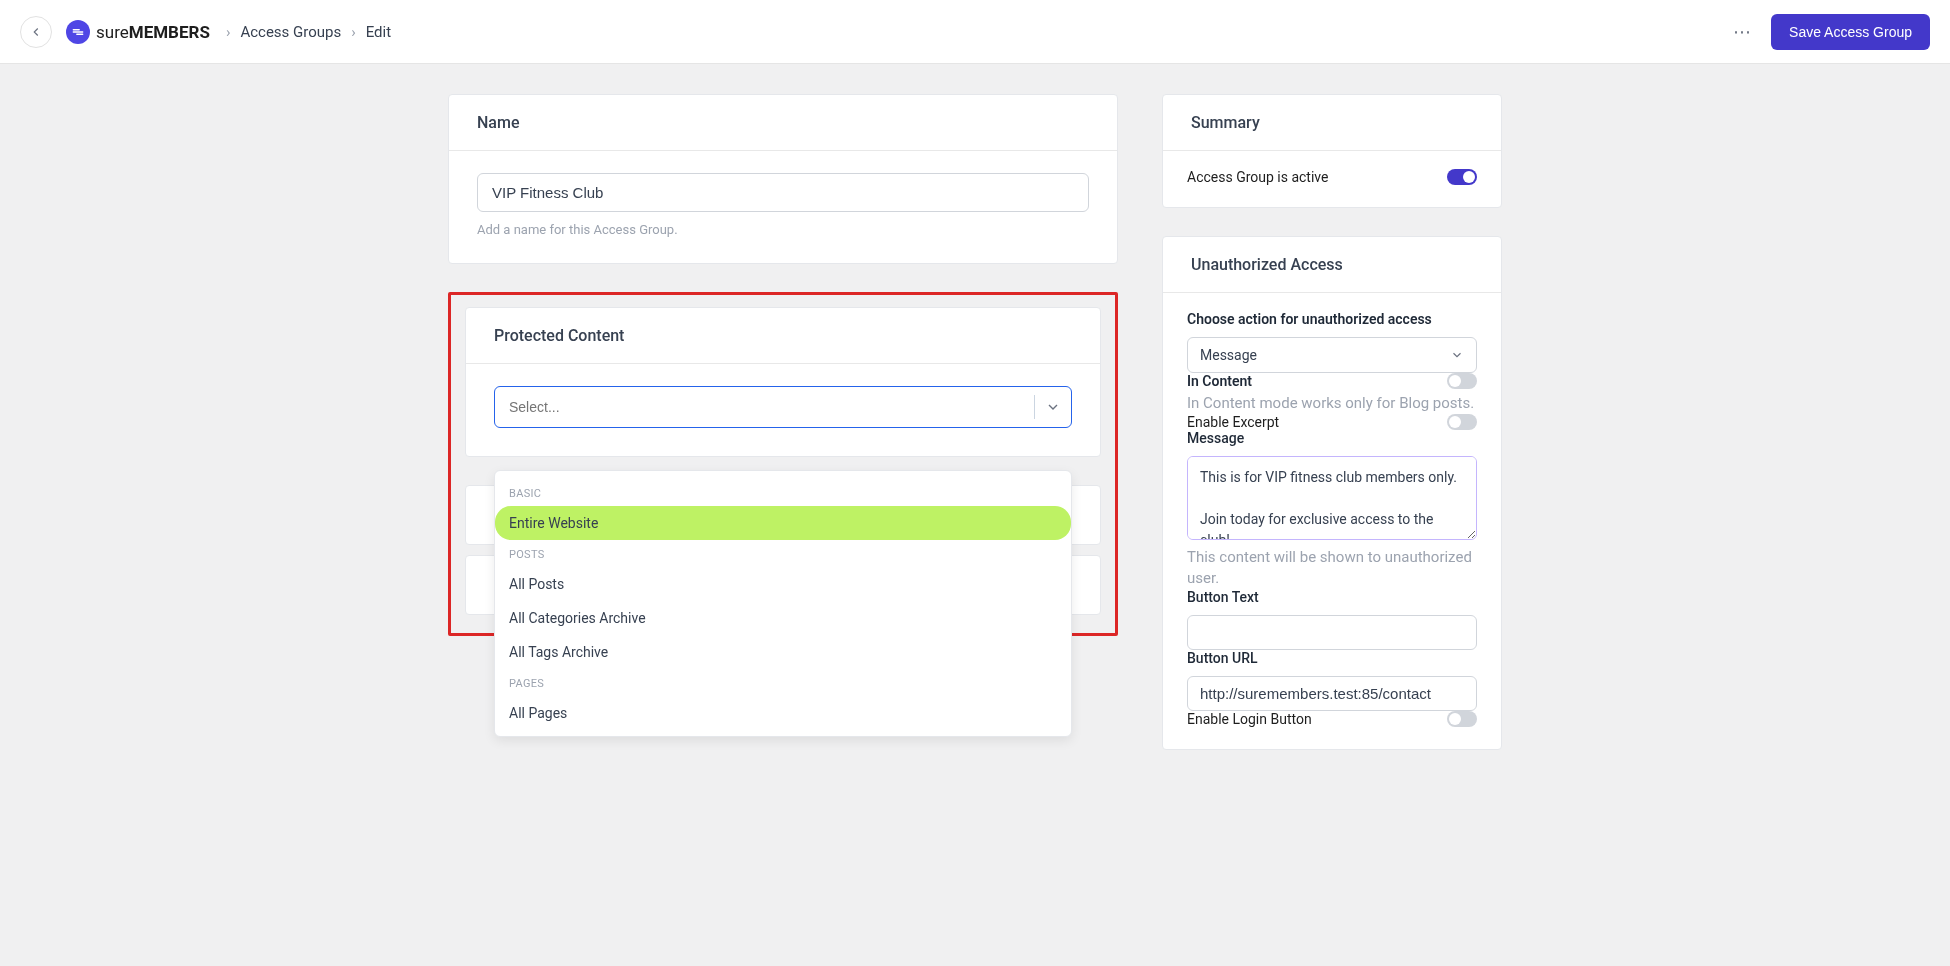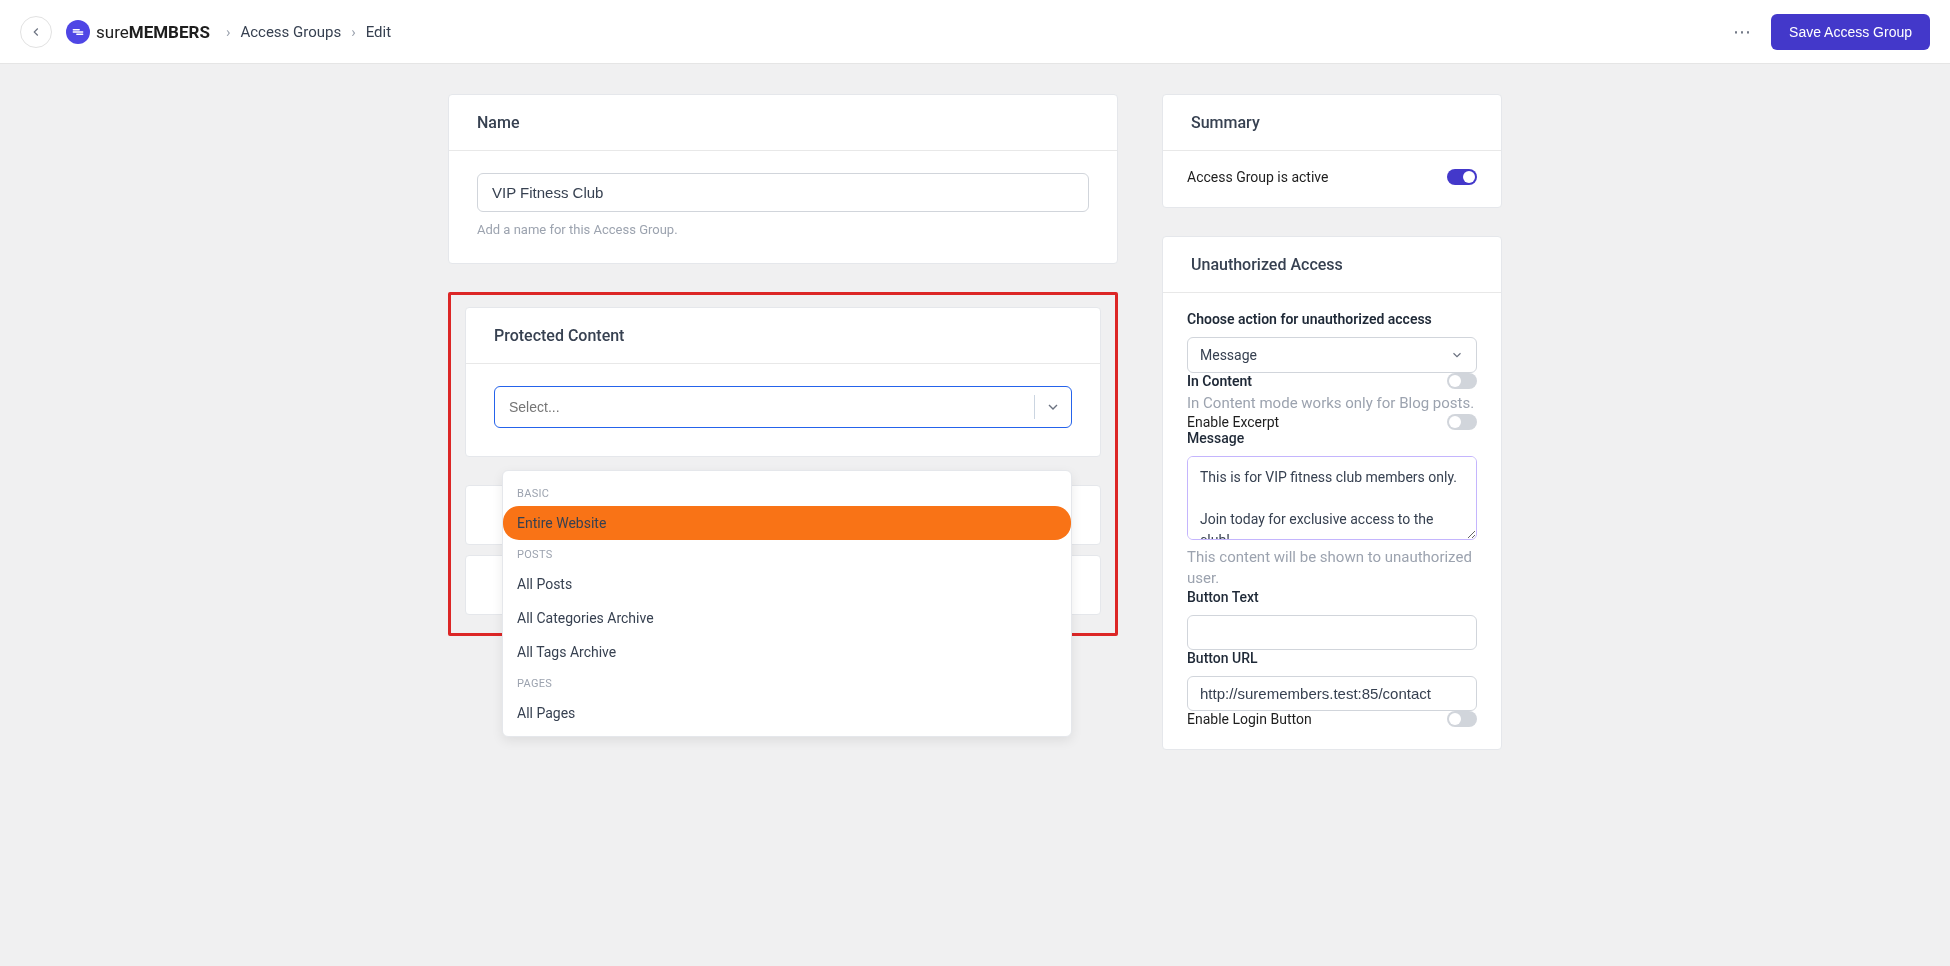--- a/index.html
+++ b/index.html
@@ -30,24 +30,24 @@
 .text-input { width: 100%; border: 1px solid #d1d5db; border-radius: 6px; padding: 10px 14px; font-size: 15px; color: #374151; }
 .help-text { color: #9ca3af; font-size: 13px; margin-top: 10px; }
 
 .highlight-box { border: 3px solid #dc2626; padding: 12px 14px 18px; border-radius: 2px; position: relative; }
 
 .select-wrap { border: 1.5px solid #2563eb; border-radius: 6px; display: flex; align-items: center; height: 42px; }
 .select-wrap input { flex: 1; border: none; outline: none; padding: 0 14px; font-size: 14px; color: #8b5cf6; background: transparent; }
 .select-wrap .divider { width: 1px; height: 24px; background: #cbd5e1; }
 .select-wrap .chev-down { width: 36px; display: flex; align-items: center; justify-content: center; color: #6b7280; cursor: pointer; }
 
-.dropdown { position: absolute; left: 36px; right: 28px; top: 106px; background: #fff; border: 1px solid #e5e7eb; border-radius: 6px; box-shadow: 0 4px 12px rgba(0,0,0,0.08); z-index: 10; padding: 8px 0 6px; }
+.dropdown { position: absolute; left: 28px; right: 28px; top: 106px; background: #fff; border: 1px solid #e5e7eb; border-radius: 6px; box-shadow: 0 4px 12px rgba(0,0,0,0.08); z-index: 10; padding: 8px 0 6px; }
 .dd-group-label { font-size: 11px; color: #9ca3af; padding: 8px 14px 6px; letter-spacing: 0.3px; }
 .dd-item { padding: 9px 14px; font-size: 14px; color: #374151; cursor: pointer; }
-.dd-item.highlighted { background: #f97316; border-radius: 16px; }
+.dd-item.highlighted { background: #bef264; border-radius: 16px; }
 
 .right-col .card-body { padding: 18px 24px 22px; }
 .row { display: flex; align-items: center; justify-content: space-between; }
 .toggle { width: 30px; height: 16px; border-radius: 10px; background: #d1d5db; position: relative; cursor: pointer; }
 .toggle::after { content:""; position:absolute; width:12px; height:12px; background:#fff; border-radius:50%; top:2px; left:2px; transition: left .15s; }
 .toggle.on { background: #4338ca; }
 .toggle.on::after { left: 16px; }
 
 .field-label { font-size: 14px; color: #1f2937; font-weight: 500; margin-bottom: 10px; }
 .field-label.sm { font-weight: 600; }

